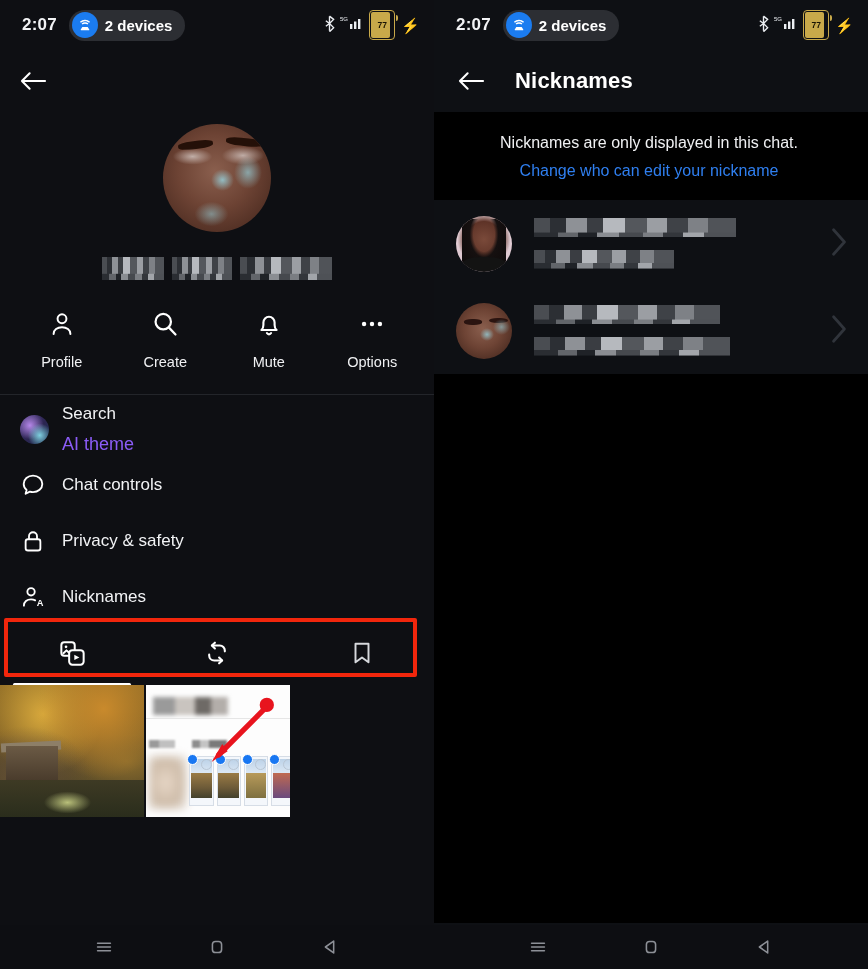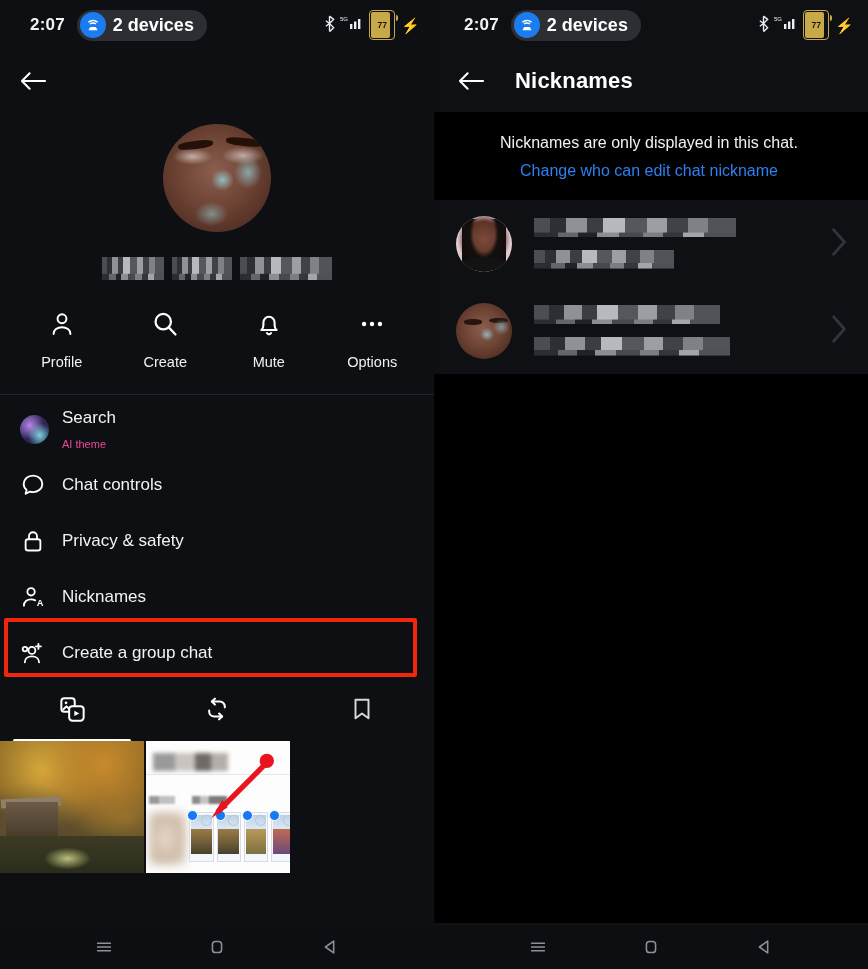--- a/index.html
+++ b/index.html
@@ -15,32 +15,32 @@
   .panel-left  { background: #0e0f13; }
   .panel-right { background: #0e1014; }
 
   
   .statusbar {
     position: relative; height: 50px; width: 100%;
     display: flex; align-items: center; padding: 0 14px;
   }
   .sb-time {
     color: #f2f3f5; font-size: 17px; font-weight: 700; letter-spacing: .2px;
-    margin-left: 16px;
+    margin-left: 8px;
   }
   .sb-pill {
     display: flex; align-items: center; gap: 7px;
     background: #2c2e33; border-radius: 20px;
     height: 31px; padding: 0 13px 0 3px; margin-left: 12px;
   }
   .sb-pill-icon {
     width: 26px; height: 26px; border-radius: 50%;
     background: #1b7cf0; display: flex; align-items: center; justify-content: center;
   }
-  .sb-pill-label { color: #fff; font-size: 18px; font-weight: 700; }
+  .sb-pill-label { color: #fff; font-size: 15px; font-weight: 700; }
   .sb-right {
     margin-left: auto; display: flex; align-items: center; gap: 5px;
   }
   .sb-batt {
     position: relative; width: 26px; height: 30px;
     border: 1.6px solid #c8a94a; border-radius: 4px;
     display: flex; align-items: center; justify-content: center;
   }
   .sb-batt::after {
     content: ''; position: absolute; right: -4px; top: 4px;
@@ -114,21 +114,21 @@
 
   
   .menu { padding-top: 6px; }
   .menu-row {
     display: flex; align-items: center; height: 56px;
     padding-left: 20px; cursor: pointer; position: relative;
   }
   .menu-ico { width: 30px; display: flex; align-items: center; justify-content: flex-start; }
   .menu-text { margin-left: 12px; }
   .menu-title { color: #f2f3f5; font-size: 17px; }
-  .menu-sub { color: #ec4899; font-size: 11px; margin-top: 10px; }
+  .menu-sub { color: #8b5cf6; font-size: 18px; margin-top: 10px; }
   .theme-orb {
     width: 29px; height: 29px; border-radius: 50%;
     background:
       radial-gradient(circle at 68% 70%, #7fd0e0 0%, rgba(127,208,224,0) 42%),
       radial-gradient(circle at 34% 36%, #b487e8 0%, rgba(180,135,232,0) 52%),
       linear-gradient(135deg, #4a3c7a 0%, #2b2450 55%, #1d3a57 100%);
   }
   .highlight-box {
     position: absolute; left: 4px; top: 618px; width: 413px; height: 59px;
     border: 4px solid #f1260c; border-radius: 2px; pointer-events: none;
@@ -421,33 +421,20 @@
             <circle cx="10.2" cy="7.2" r="3.4"></circle>
             <path d="M3.6 20c0-3.6 2.9-5.8 6.6-5.8 1.4 0 2.7.3 3.8.9"></path>
             <text x="15.4" y="20.4" font-size="8.6" fill="#fff" stroke="none" font-family="Liberation Sans, sans-serif" font-weight="700">A</text>
           </svg>
         </span>
         <span class="menu-text">
           <span class="menu-title">Nicknames</span>
         </span>
       </div>
 
-      <div class="menu-row">
-        <span class="menu-ico">
-          <svg width="26" height="26" viewBox="0 0 24 24" fill="none" stroke="#fff" stroke-width="1.7" stroke-linecap="round">
-            <circle cx="11" cy="9.6" r="3.2"></circle>
-            <path d="M4.4 20.6c0-3.4 2.9-5.5 6.6-5.5s6.6 2.1 6.6 5.5"></path>
-            <circle cx="4.6" cy="8.4" r="2.1"></circle>
-            <path d="M17 3.6v4.6M14.7 5.9h4.6"></path>
-          </svg>
-        </span>
-        <span class="menu-text">
-          <span class="menu-title">Create a group chat</span>
-        </span>
-      </div>
     </div>
 
     <div class="highlight-box"></div>
 
     <div class="media-tabs">
       <div class="mtab">
         <span>
           <svg width="29" height="29" viewBox="0 0 26 26" fill="none" stroke="#fff" stroke-width="1.8" stroke-linejoin="round">
             <rect x="3" y="3" width="12" height="12" rx="2.6"></rect>
             <circle cx="7.2" cy="7" r="1.2" fill="#fff" stroke="none"></circle>
@@ -581,21 +568,21 @@
       <span class="icon-btn">
         <svg width="27" height="22" viewBox="0 0 28 22" fill="none" stroke="#fff" stroke-width="2.1" stroke-linecap="round" stroke-linejoin="round">
           <path d="M26 11H2M10 3L2 11l8 8"></path>
         </svg>
       </span>
       <span class="rp-title">Nicknames</span>
     </div>
 
     <div class="rp-info">
       <div class="rp-info-line1">Nicknames are only displayed in this chat.</div>
-      <div class="rp-info-line2">Change who can edit chat nickname</div>
+      <div class="rp-info-line2">Change who can edit your nickname</div>
     </div>
 
     <div class="rp-list">
       <div class="nick-row row1">
         <span class="avatar-sm avatar-a">
           <span class="hair"></span>
             <span class="shirt"></span>
         </span>
         <span class="nick-text">
           <span class="redact nick-r1"></span>

